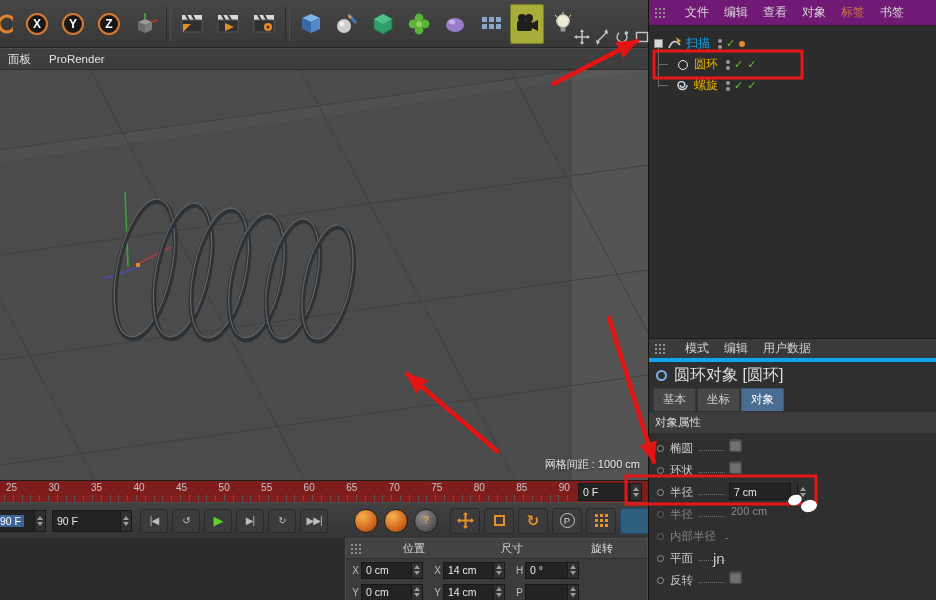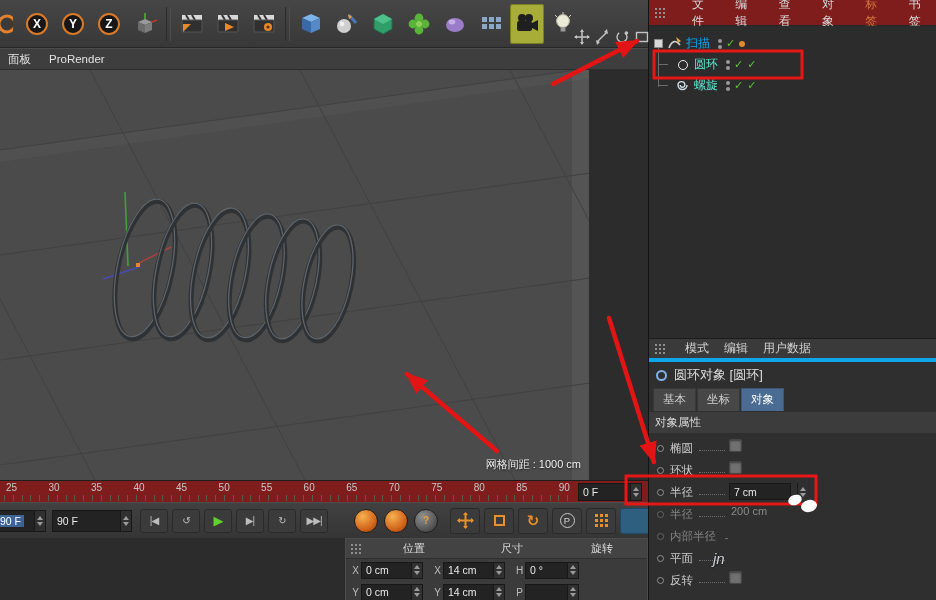--- a/index.html
+++ b/index.html
@@ -16,21 +16,21 @@
   .axis-circ text{fill:#fff;font-size:12px;font-weight:bold;font-family:"Liberation Sans",sans-serif}
 
   
   .vp-controls{position:absolute;left:574px;top:29px;display:flex;gap:4px;z-index:5}
   .vpc{width:16px;height:16px;display:flex;align-items:center;justify-content:center}
 
   
   .vp-menu{position:absolute;left:0;top:48px;width:648px;height:22px;background:#3e3e3e;border-top:1px solid #4c4c4c;border-bottom:1px solid #2d2d2d;display:flex;align-items:center;gap:18px;padding:0 8px;font-size:11.5px;color:#e2e2e2}
 
   
-  .viewport{position:absolute;left:0;top:70px;width:589px;height:410px;background:#4b4b4b;overflow:hidden}
+  .viewport{position:absolute;left:0;top:70px;width:648px;height:410px;background:#4b4b4b;overflow:hidden}
   .grid-label{position:absolute;right:8px;bottom:8px;color:#efefef;font-size:11px;text-shadow:0 1px 2px rgba(0,0,0,.7)}
 
   
   .ruler{position:absolute;left:0;top:480px;width:648px;height:22px;background:#7f1d1d;border-top:1px solid #1d1d1d}
   .ticks{position:absolute;left:6px;right:78px;top:1px;display:flex;justify-content:space-between;font-size:10px;color:#c6c6c6}
   .minor{position:absolute;left:4px;right:74px;bottom:1px;height:6px;background:repeating-linear-gradient(90deg,#5a5a5a 0 1px,transparent 1px 8.8px)}
   .cur-frame{position:absolute;left:578px;top:2px;width:64px}
 
   
   .field{background:#232323;border:1px solid #181818;border-radius:0;display:flex;align-items:stretch;height:18px;overflow:hidden}
@@ -67,57 +67,57 @@
   .h-pos{width:96px}.h-size{width:100px}.h-rot{width:80px}
   .crow{display:flex;align-items:center;height:22px;padding-left:4px}
   .clabel{width:11px;text-align:center;color:#bdbdbd;font-size:10px;flex:0 0 auto}
   .cfield{width:62px;height:17px;flex:0 0 auto}
   .cfield.rot{width:54px}
   .csp{width:9px;flex:0 0 auto}
   .grip{width:12px;height:12px;flex:0 0 auto;margin-right:4px;background:radial-gradient(#8f8f8f 1px,transparent 1.3px) 0 0/4px 4px}
 
   
   .rpanel{position:absolute;left:648px;top:0;width:288px;height:600px;background:#2f2f2f;border-left:1px solid #141414}
-  .om-menu{height:26px;display:flex;align-items:center;gap:22px;padding:0 6px 0 5px;background:#7f1d1d;border-bottom:1px solid #252525;font-size:12px;color:#d8d8d8}
+  .om-menu{height:26px;display:flex;align-items:center;gap:15px;padding:0 6px 0 5px;background:#701a75;border-bottom:1px solid #252525;font-size:12px;color:#d8d8d8}
   .om-menu .mi.accent{color:#d0763c}
   .om-tree{position:relative;height:312px;background:#2c2c2c}
   .orow{position:absolute;left:0;width:160px;height:21px;display:flex;align-items:center}
   .orow .exp{width:9px;height:9px;background:#d8d8d8;border:1px solid #8a8a8a;margin-left:5px;flex:0 0 auto}
   .orow.child{padding-left:22px}
   .tline{position:absolute;left:9px;top:17px;width:1px;height:44px;background:#6c6c6c}
   .hstub{position:absolute;left:10px;width:9px;height:1px;background:#6c6c6c}
   .oicon{width:15px;height:15px;margin:0 4px 0 4px;display:flex;align-items:center;justify-content:center;flex:0 0 auto}
   .circ-obj{width:10px;height:10px;border:1.6px solid #ececec;border-radius:50%}
-  .olabel{font-size:12px;color:#5eead4;white-space:nowrap}
+  .olabel{font-size:12px;color:#eab308;white-space:nowrap}
   .olabel.sweep{color:#0ea5e9}
   .tg{display:flex;align-items:center;gap:4px;margin-left:8px}
   .dotpair{display:flex;flex-direction:column;gap:2px}
   .dot{width:4px;height:4px;border-radius:50%;background:#9a9a9a}
   .chk{color:#5cc53a;font-size:11px;font-weight:bold;line-height:1}
   .odot{width:6px;height:6px;border-radius:50%;background:#e08a2c}
 
   .am-menu{position:absolute;left:0;right:0;top:338px;height:24px;display:flex;align-items:center;gap:15px;padding:0 5px;background:#3a3a3a;border-top:1px solid #1c1c1c;border-bottom:4px solid #0ea5e9;font-size:12px;color:#d2d2d2}
-  .am-title{position:absolute;left:0;top:364px;height:22px;display:flex;align-items:center;gap:7px;padding:0 7px;font-size:13px;color:#dedede}
+  .am-title{position:absolute;left:0;top:364px;height:22px;display:flex;align-items:center;gap:7px;padding:0 7px;font-size:16px;color:#dedede}
   .ring-icon{width:11px;height:11px;border:2px solid #7fb2e8;border-radius:50%}
   .am-tabs{position:absolute;left:4px;top:388px;display:flex;gap:1px}
   .tab{padding:3px 9px 4px;background:#474747;color:#cfcfcf;font-size:11.5px;border:1px solid #383838;border-bottom:none}
   .tab.active{background:#4a6b92;color:#fff;border-color:#3b5676}
   .am-section{position:absolute;left:0;right:0;top:412px;height:22px;display:flex;align-items:center;padding-left:6px;background:#3c3c3c;border-bottom:1px solid #2e2e2e;color:#dadada;font-size:11.5px}
   .props{position:absolute;left:0;right:0;top:437px}
   .prow{position:relative;height:22px;display:flex;align-items:center;padding-left:8px;font-size:11.5px;color:#c9c9c9}
   .adot{width:7px;height:7px;border:1px solid #939393;border-radius:50%;margin-right:6px;background:#2a2a2a;flex:0 0 auto}
   .lead{position:absolute;top:13px;left:50px;width:26px;border-top:1px dotted #6e6e6e}
   .prow.long .lead{left:76px;width:2px}
   .ctrl{position:absolute;left:80px;top:2px;display:flex;align-items:center;gap:6px}
   .cbox{width:13px;height:13px;background:#707070;border:1px solid #474747;border-radius:2px;box-shadow:inset 0 1px 2px rgba(0,0,0,.45)}
   .pfield{width:62px;height:17px}
   .prow.dim,.prow.dim .plabel{color:#828282}
   .prow.dim .adot{border-color:#666}
   .dimval{color:#8a8a8a;font-size:11px;padding-left:2px}
-  .wm{position:absolute;left:64px;top:550px;font-size:15px;font-style:italic;color:rgba(218,222,228,.92);text-shadow:0 1px 2px rgba(0,0,0,.5)}
+  .wm{position:absolute;left:64px;top:550px;font-size:15px;color:rgba(218,222,228,.92);text-shadow:0 1px 2px rgba(0,0,0,.5)}
 
   
   .overlay{position:absolute;left:0;top:0;width:936px;height:600px;pointer-events:none;z-index:50}
 </style>
 </head>
 <body>
 
 <div class="app">
 
   <div class="toolbar">

